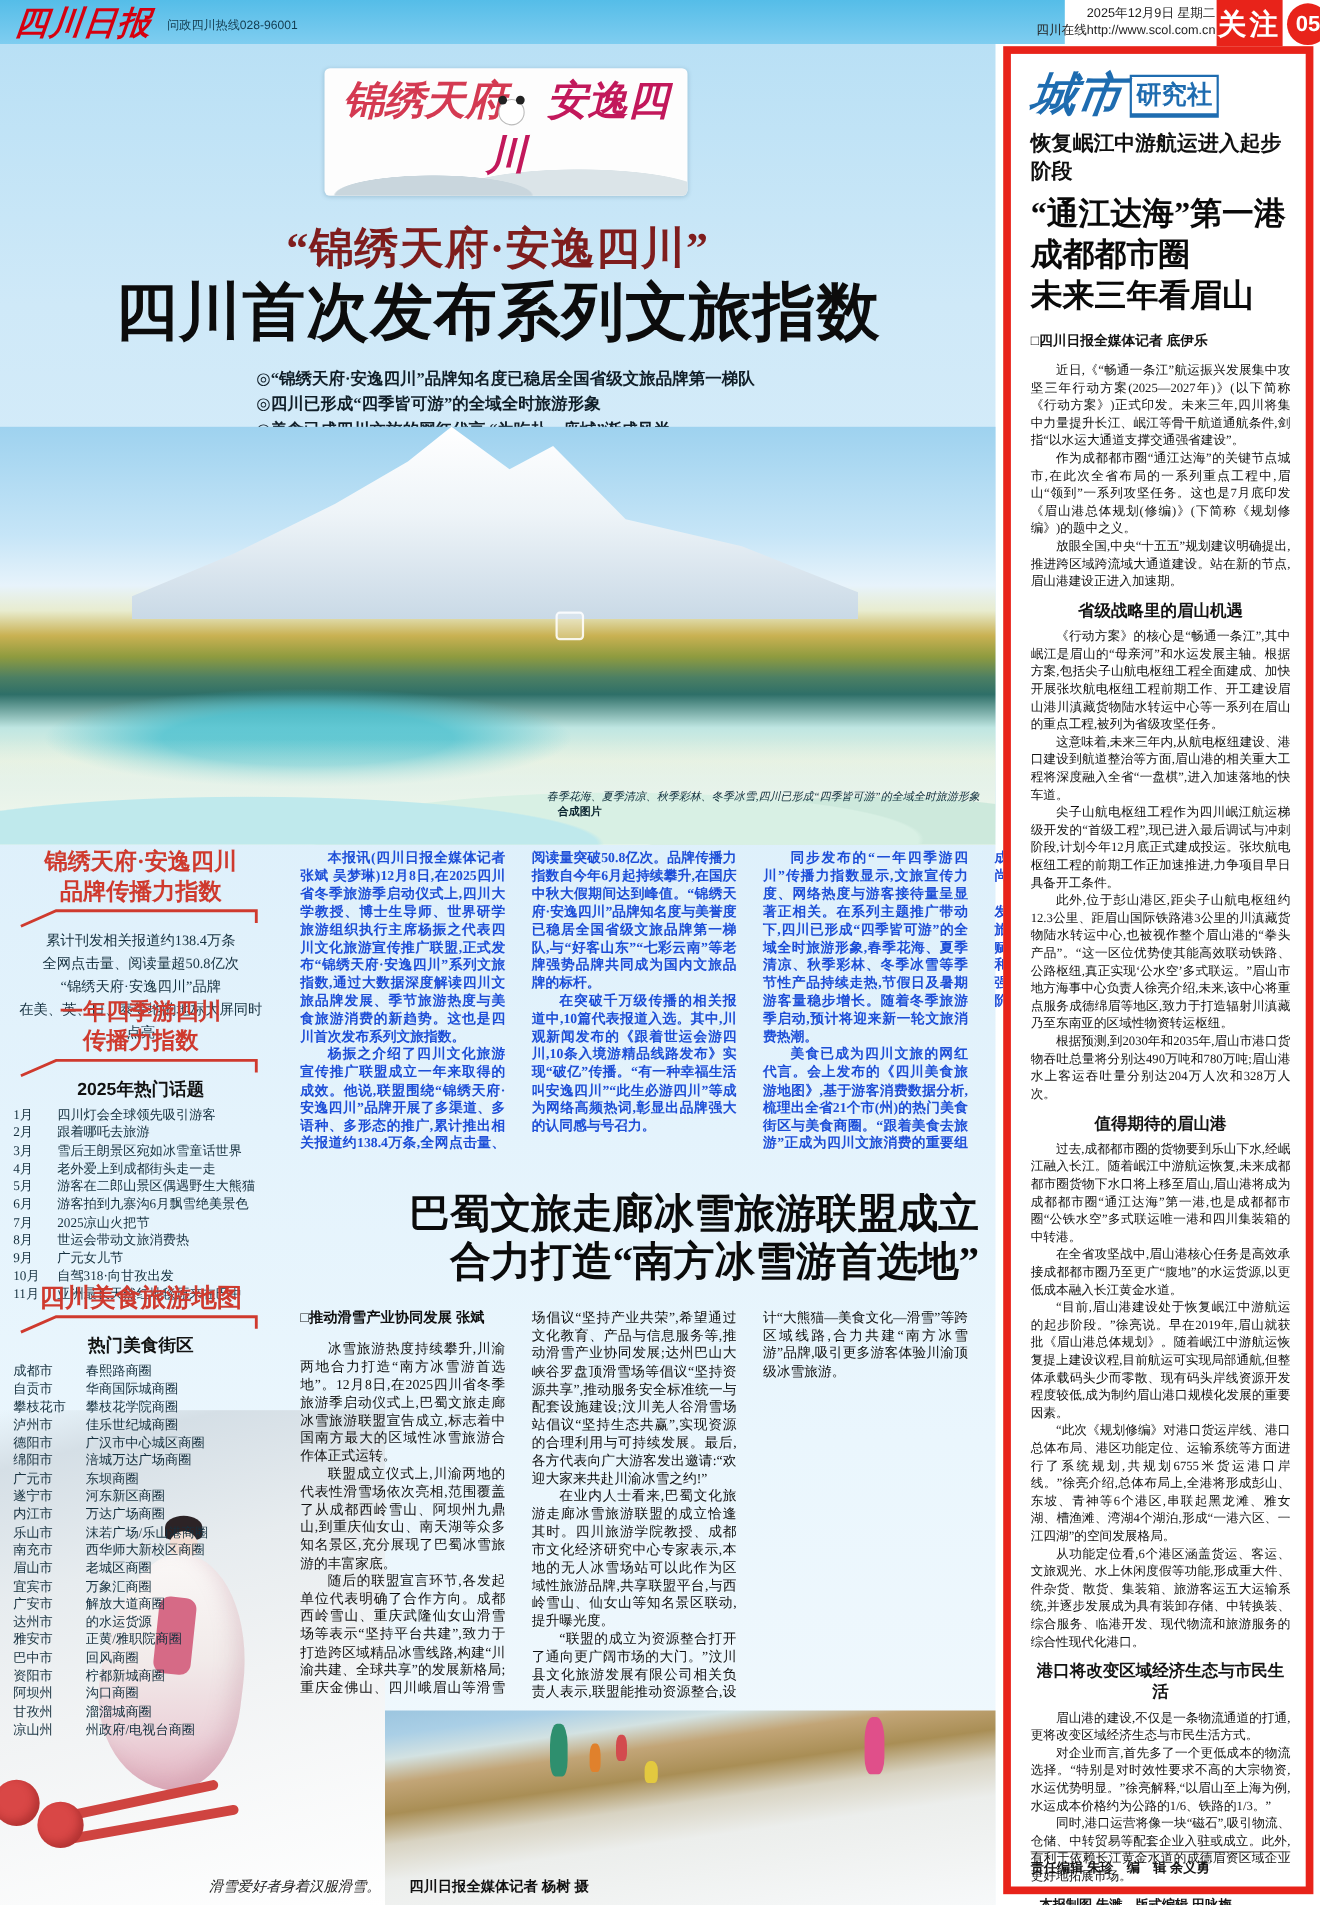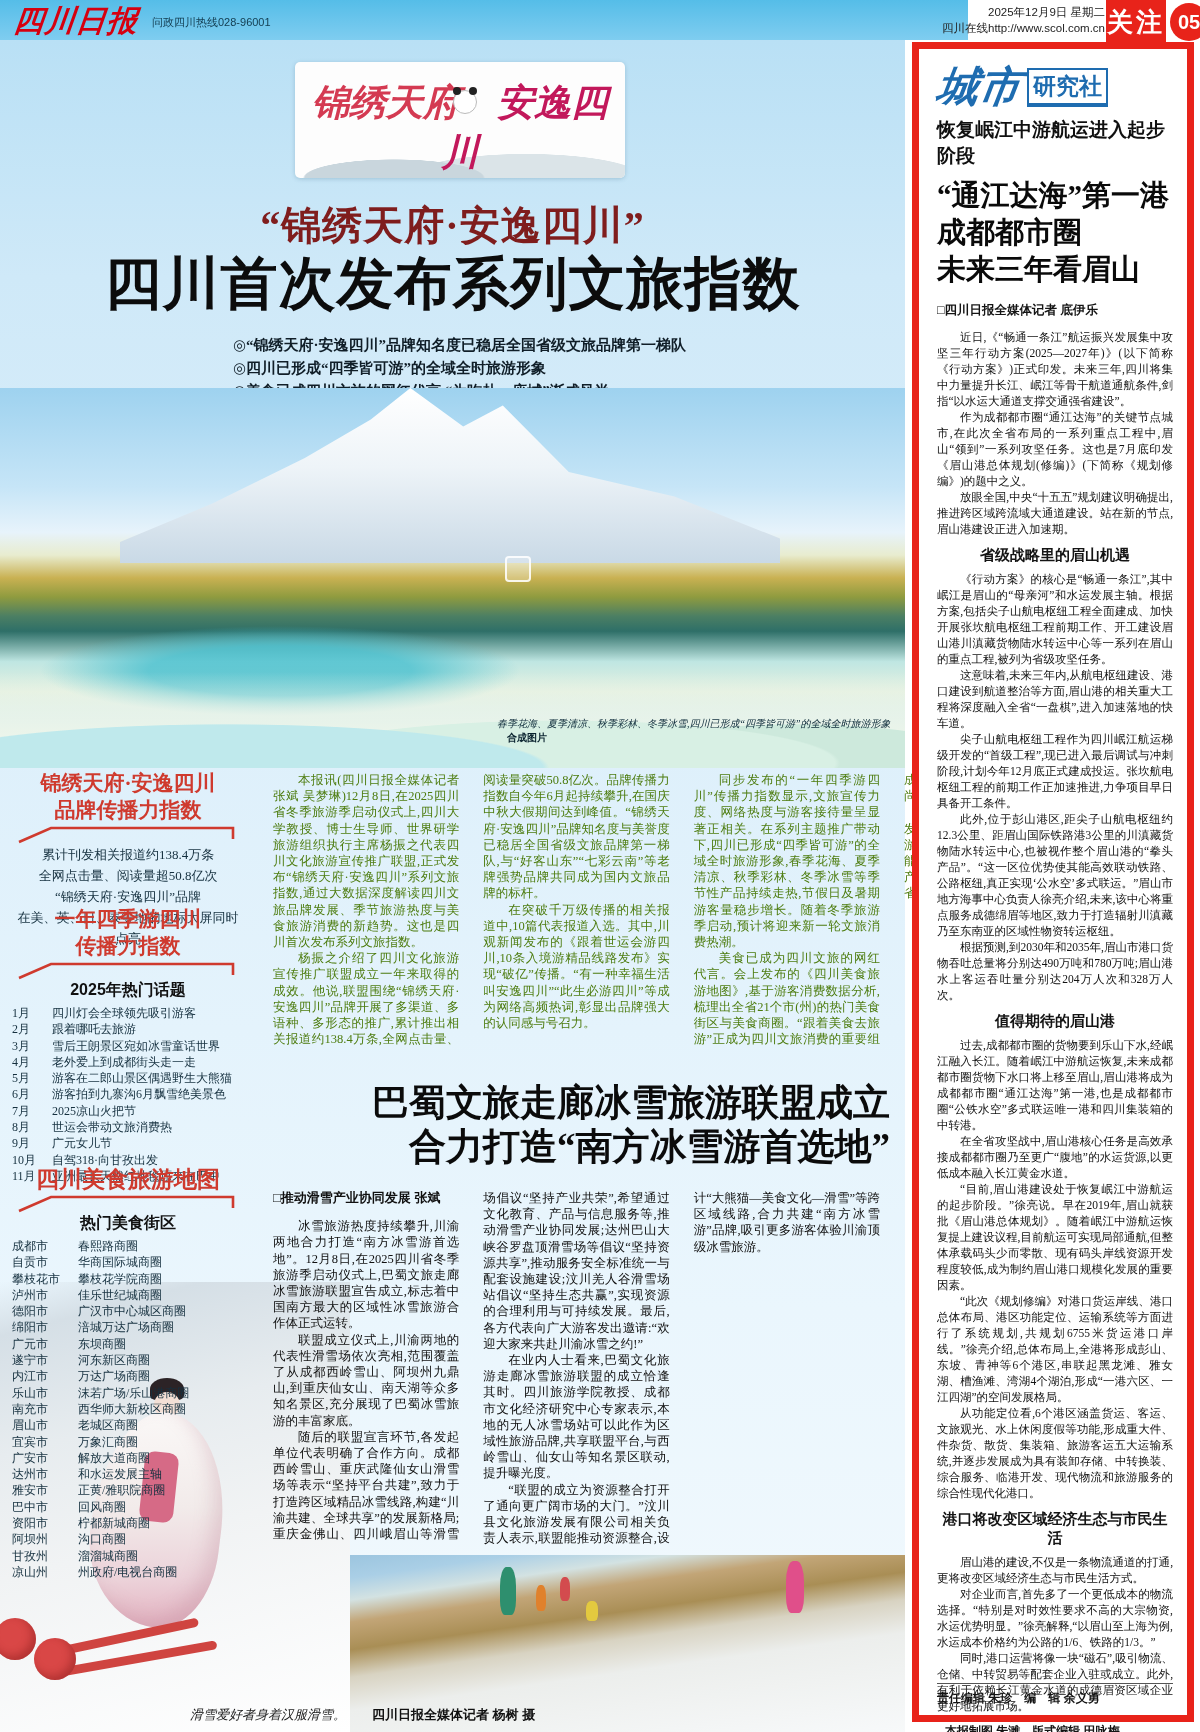--- a/index.html
+++ b/index.html
@@ -17,21 +17,21 @@
                font-size:26px;font-weight:900;text-align:center;line-height:44px;letter-spacing:3px;
                font-family:"Liberation Sans",sans-serif;}
   .badge-page{position:absolute;left:1170px;top:3px;width:38px;height:38px;border-radius:50%;background:#e8231a;
               color:#fff;font-size:20px;font-weight:700;text-align:center;line-height:38px;
               font-family:"Liberation Sans",sans-serif;}
   
   .feature-bg{position:absolute;left:0;top:40px;width:905px;height:1692px;
               background:linear-gradient(180deg,#b9e0f5 0%,#cfe9f8 14%,#def0fb 42%,#eaf6fd 75%,#f2f9fd 100%);}
   .brand-banner{position:absolute;left:295px;top:62px;width:330px;height:116px;background:#fdfdfd;border-radius:5px;
                 box-shadow:0 1px 4px rgba(40,90,120,.25);overflow:hidden;text-align:center;}
-  .brand-banner .cal{position:relative;z-index:2;font-size:37px;font-weight:900;font-style:italic;margin-top:16px;}
+  .brand-banner .cal{position:relative;z-index:2;font-size:37px;font-weight:900;font-style:italic;margin-top:5px;}
   .brand-banner .c1{color:#d43a52;}
   .brand-banner .c2{color:#c2185b;}
   .brand-hills{position:absolute;left:0;bottom:0;width:100%;height:34px;
                background:radial-gradient(60% 120% at 30% 100%,#c9d6dd 0 45%,transparent 46%),
                           radial-gradient(70% 140% at 70% 100%,#dbe4e8 0 50%,transparent 51%);}
   .panda{position:absolute;left:158px;top:28px;width:22px;height:22px;background:#fff;border:1px solid #bbb;
          border-radius:50%;z-index:3;}
   .panda:before,.panda:after{content:"";position:absolute;top:-4px;width:8px;height:8px;border-radius:50%;background:#222;}
   .panda:before{left:-1px;} .panda:after{right:-1px;}
   .kicker{position:absolute;left:0;top:198px;width:905px;text-align:center;font-size:40px;font-weight:700;
@@ -63,21 +63,21 @@
   .sb-sub{width:100%;text-align:center;font-size:16px;font-weight:700;color:#111;
           font-family:"Liberation Sans",sans-serif;}
   .sb-lines{width:100%;text-align:center;font-size:13px;line-height:21px;color:#15303f;}
   .sb-list{font-size:12px;line-height:16.3px;color:#15303f;}
   .sb-list .row{display:flex;}
   .sb-list .k{width:40px;flex:none;}
   .sb-list .k2{width:66px;flex:none;}
   .bracket{display:block;margin:0 auto;}
   
   .cols{position:absolute;left:273px;top:772px;width:607px;height:278px;column-count:3;column-gap:24px;
-        column-fill:auto;font-size:12.5px;line-height:16.2px;text-align:justify;color:#4d7c0f;z-index:4;}
+        column-fill:auto;font-size:12.5px;line-height:16.2px;text-align:justify;color:#1d4ed8;z-index:4;font-weight:bold;}
   .cols p{margin:0;text-indent:2em;}
   .a2-head{position:absolute;left:240px;width:650px;text-align:right;font-size:37px;font-weight:700;color:#0b0b0b;z-index:4;}
   .cols2{position:absolute;left:273px;top:1190px;width:607px;height:366px;column-count:3;column-gap:24px;
          column-fill:auto;font-size:12.5px;line-height:16.2px;text-align:justify;color:#101010;z-index:4;}
   .cols2 p{margin:0;text-indent:2em;}
   .byline{font-size:13px;font-weight:700;margin:0 0 12px 0;font-family:"Liberation Sans",sans-serif;}
   
   .photo-bottom{position:absolute;left:200px;top:1555px;width:705px;height:177px;overflow:hidden;
       background:linear-gradient(172deg,#8fbcd9 0%,#aacfe6 16%,#d3e2e2 24%,#c2a577 32%,#a98e55 42%,#d8d3c2 52%,#eceeec 64%,#f7f9fa 100%);}
   .hiker{position:absolute;border-radius:40% 40% 30% 30%;}
@@ -312,21 +312,21 @@
           <span>万象汇商圈</span>
         </div>
 
         <div class="row">
           <span class="k2">广安市</span>
           <span>解放大道商圈</span>
         </div>
 
         <div class="row">
           <span class="k2">达州市</span>
-          <span>和水运发展主轴</span>
+          <span>的水运货源</span>
         </div>
 
         <div class="row">
           <span class="k2">雅安市</span>
           <span>正黄/雅职院商圈</span>
         </div>
 
         <div class="row">
           <span class="k2">巴中市</span>
           <span>回风商圈</span>

